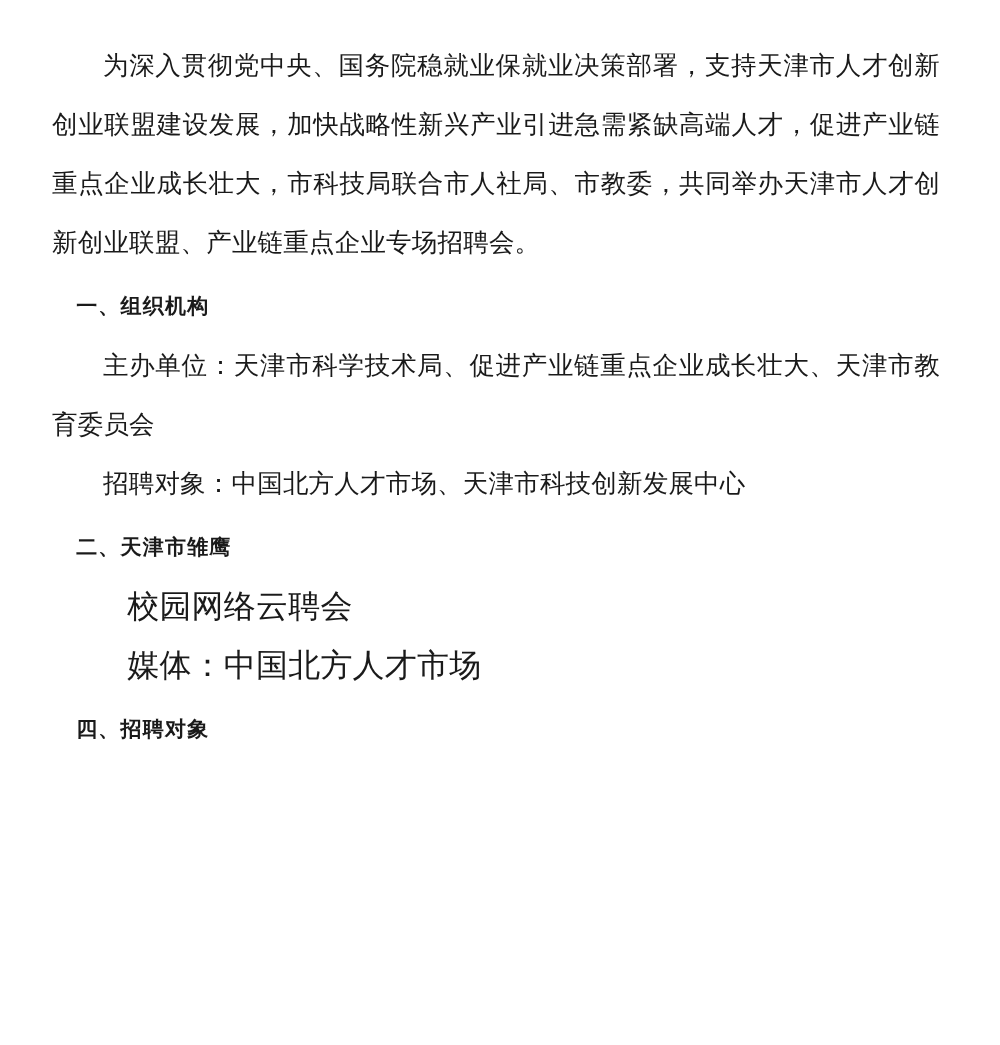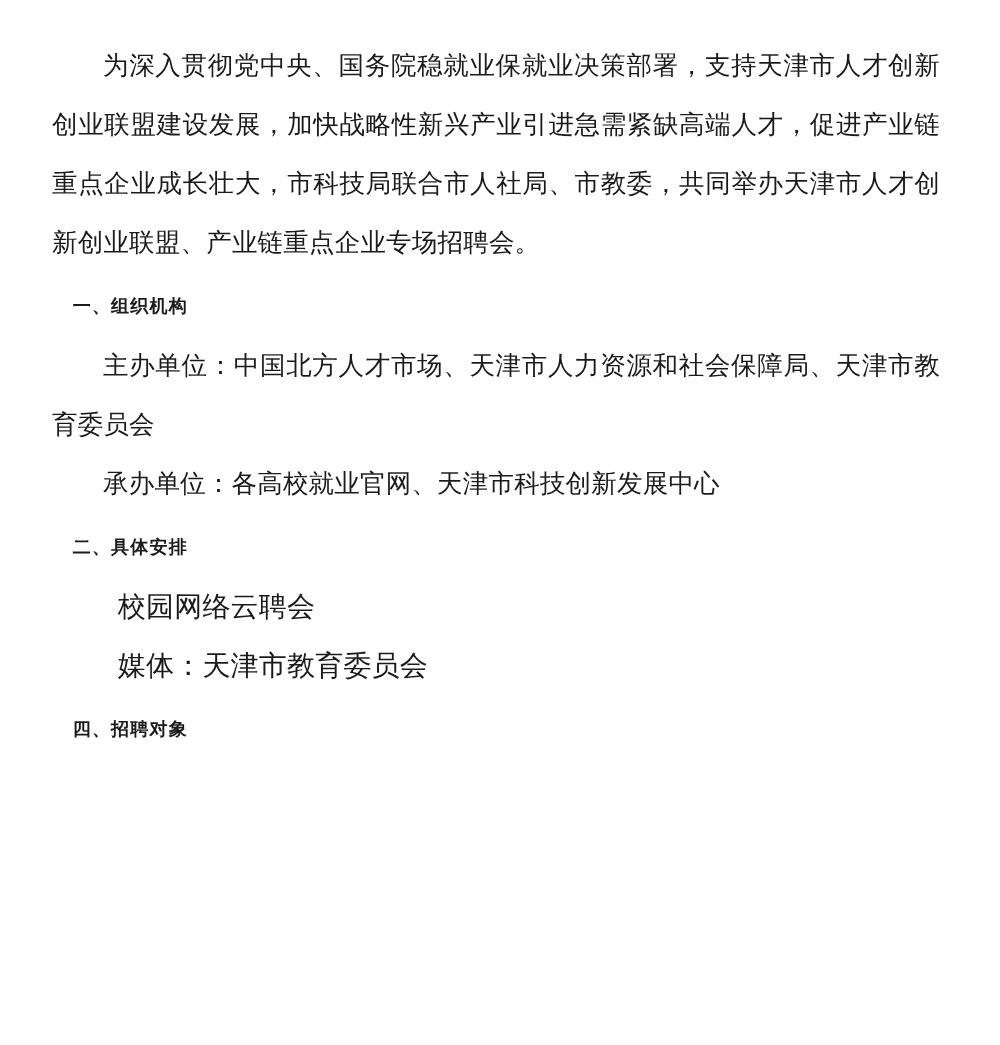--- a/index.html
+++ b/index.html
@@ -25,65 +25,65 @@
     font-size: 25.5px;
     line-height: 59px;
     text-align: justify;
     text-justify: inter-ideograph;
     text-indent: 2em;
     margin: 0 0 2px 0;
     letter-spacing: 0.2px;
     font-family: "Liberation Serif", "DejaVu Serif", serif;
   }
   .heading {
-    font-size: 18px;
+    font-size: 21px;
     line-height: 60px;
     font-weight: bold;
     margin: 4px 0 0 0;
     text-indent: 1.15em;
     letter-spacing: 1.2px;
     font-family: "DejaVu Sans", "Liberation Sans", sans-serif;
   }
   .indent-para {
     font-size: 25.5px;
     line-height: 59px;
     text-align: justify;
     text-justify: inter-ideograph;
     text-indent: 2em;
     margin: 0;
     letter-spacing: 0.2px;
   }
   .flush-para {
-    font-size: 28px;
+    font-size: 32px;
     line-height: 59px;
     margin: 0;
     text-indent: 2.35em;
     letter-spacing: 0.2px;
   }
   .spaced-num {
     letter-spacing: 0.5px;
   }
 </style>
 </head>
 <body>
 
 <div class="page">
 
   <p class="body-para">为深入贯彻党中央、国务院稳就业保就业决策部署，支持天津市人才创新创业联盟建设发展，加快战略性新兴产业引进急需紧缺高端人才，促进产业链重点企业成长壮大，市科技局联合市人社局、市教委，共同举办天津市人才创新创业联盟、产业链重点企业专场招聘会。</p>
 
   <h2 class="heading">一、组织机构</h2>
 
-  <p class="indent-para">主办单位：中国北方人才市场、天津市人力资源和社会保障局、天津市教育委员会</p>
+  <p class="indent-para">主办单位：天津市科学技术局、促进产业链重点企业成长壮大、天津市教育委员会</p>
 
-  <p class="indent-para">承办单位：各高校就业官网、天津市科技创新发展中心</p>
+  <p class="indent-para">招聘对象：中国北方人才市场、天津市科技创新发展中心</p>
 
-  <h2 class="heading">二、具体安排</h2>
+  <h2 class="heading">二、天津市雏鹰</h2>
 
   <p class="flush-para">校园网络云聘会</p>
 
 
-  <p class="flush-para">媒体：天津市教育委员会</p>
+  <p class="flush-para">媒体：中国北方人才市场</p>
 
 
 
   <h2 class="heading">四、招聘对象</h2>
 
 </div>
 
 </body></html>

